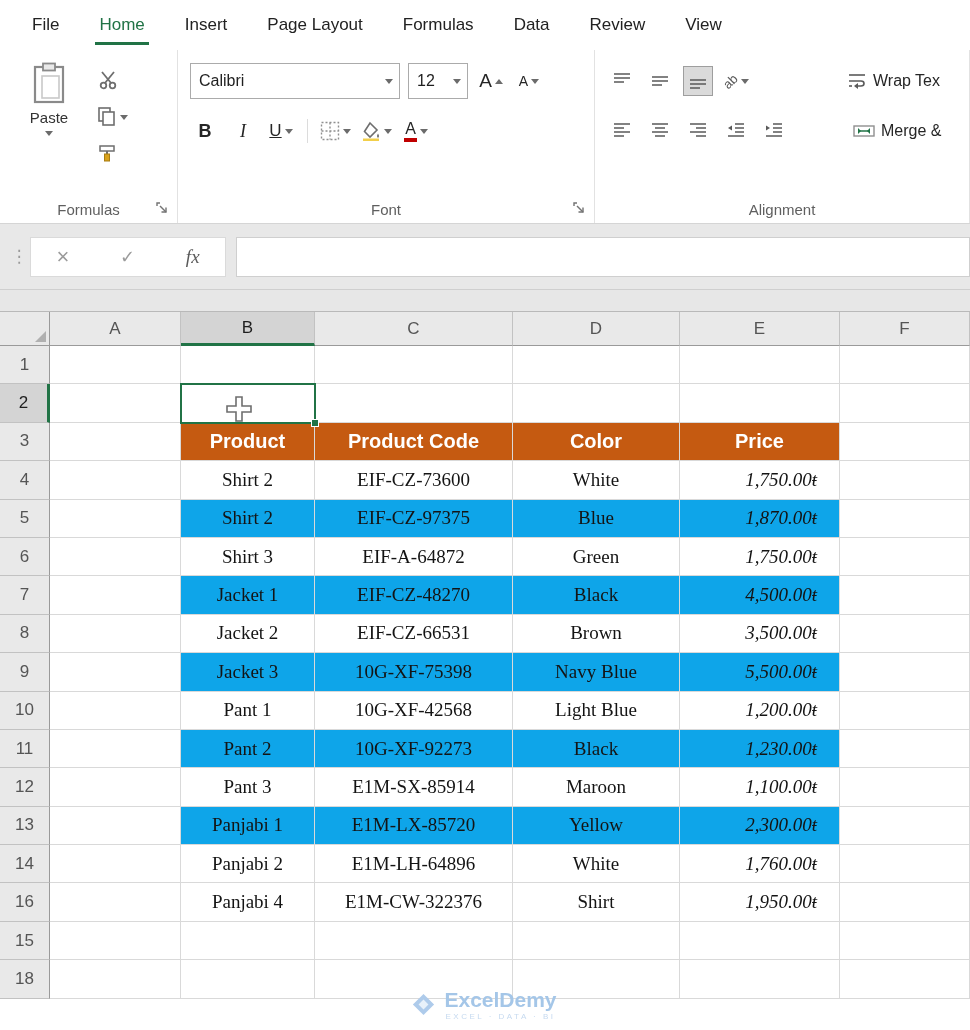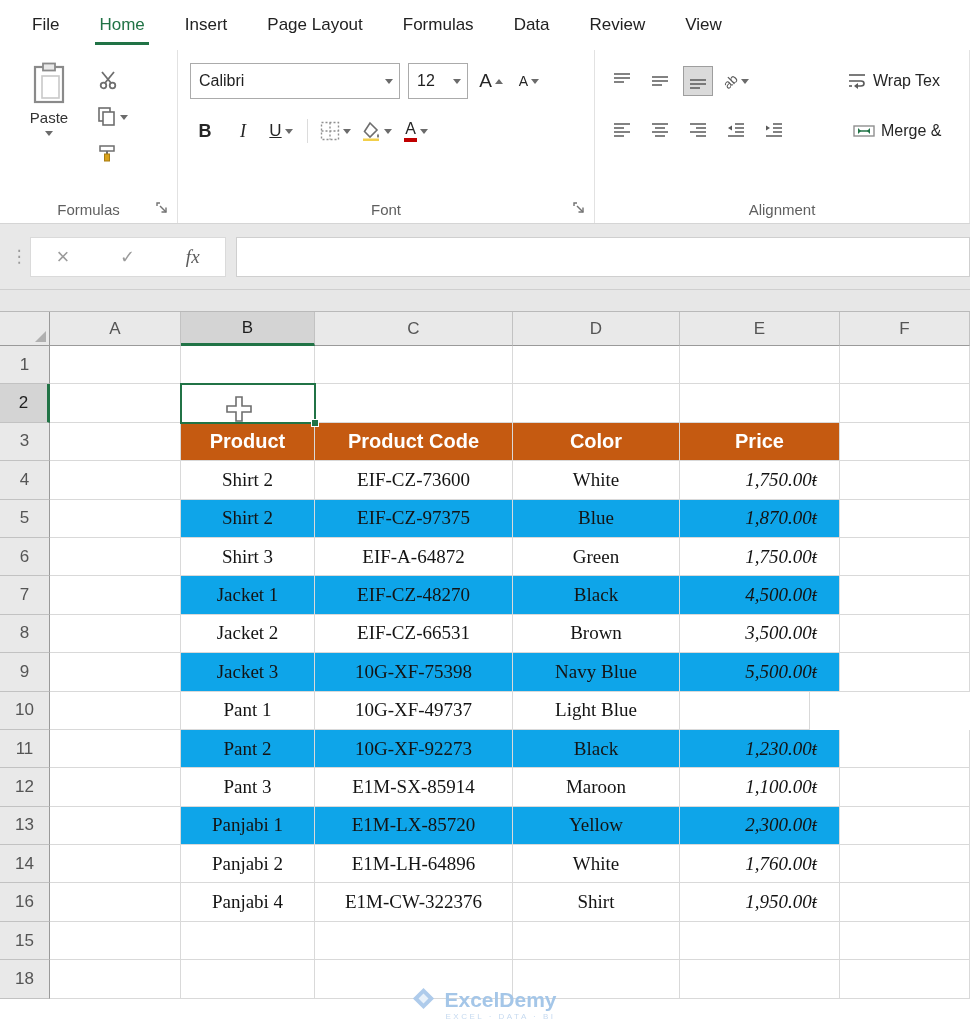--- a/index.html
+++ b/index.html
@@ -102,21 +102,21 @@
   .cell.th { font-family:"Liberation Sans","DejaVu Sans",sans-serif; font-weight:bold; color:#fff;
     background:#C55A11; font-size:20px; }
   .cell.zebra { background:#0ea5e9; }
   .cell.price { justify-content:flex-end; padding-right:22px; font-style:italic; }
 
   .sel-box { position:absolute; border:2px solid #217346; z-index:5; pointer-events:none; }
   .fill-handle { position:absolute; right:-5px; bottom:-5px; width:8px; height:8px;
     background:#217346; border:1px solid #fff; }
   .cell-cursor { position:absolute; left:226px; top:50px; z-index:6; pointer-events:none; }
 
-  .watermark { position:absolute; top:642px; left:0; right:0; display:flex; align-items:flex-start;
+  .watermark { position:absolute; top:642px; left:0; right:0; display:flex; align-items:center;
     justify-content:center; z-index:1; pointer-events:none; }
   .wm-logo { width:22px; height:22px; position:relative; margin-right:9px; }
   .wm-logo::before { content:""; position:absolute; left:3px; top:3px; width:15px; height:15px;
     background:#aecbeb; transform:rotate(45deg); }
   .wm-logo::after { content:""; position:absolute; left:7px; top:7px; width:7px; height:7px;
     background:#e8f1fa; transform:rotate(45deg); }
   .wm-text { display:flex; flex-direction:column; align-items:center; }
   .wm-brand { font-size:21px; font-weight:bold; color:#a4c6e8; line-height:1.1; }
   .wm-tag { font-size:8px; letter-spacing:2.5px; color:#c6daf0; margin-top:1px; }
 </style>
@@ -446,22 +446,23 @@
           <div class="cell zebra" style="width: 134px;">Jacket 3</div>
           <div class="cell zebra" style="width: 198px;">10G-XF-75398</div>
           <div class="cell zebra" style="width: 167px;">Navy Blue</div>
           <div class="cell zebra price" style="width: 160px;">5,500.00ŧ</div>
           <div class="cell" style="width: 130px;"></div>
         </div>
         <div class="sheet-row">
           <div class="row-h">10</div>
           <div class="cell" style="width: 131px;"></div>
           <div class="cell" style="width: 134px;">Pant 1</div>
-          <div class="cell" style="width: 198px;">10G-XF-49737</div>
+          <div class="cell" style="width: 198px;">10G-XF-42568</div>
           <div class="cell" style="width: 167px;">Light Blue</div>
+          <div class="cell price" style="width: 160px;">1,200.00ŧ</div>
           <div class="cell" style="width: 130px;"></div>
         </div>
         <div class="sheet-row">
           <div class="row-h">11</div>
           <div class="cell" style="width: 131px;"></div>
           <div class="cell zebra" style="width: 134px;">Pant 2</div>
           <div class="cell zebra" style="width: 198px;">10G-XF-92273</div>
           <div class="cell zebra" style="width: 167px;">Black</div>
           <div class="cell zebra price" style="width: 160px;">1,230.00ŧ</div>
           <div class="cell" style="width: 130px;"></div>

